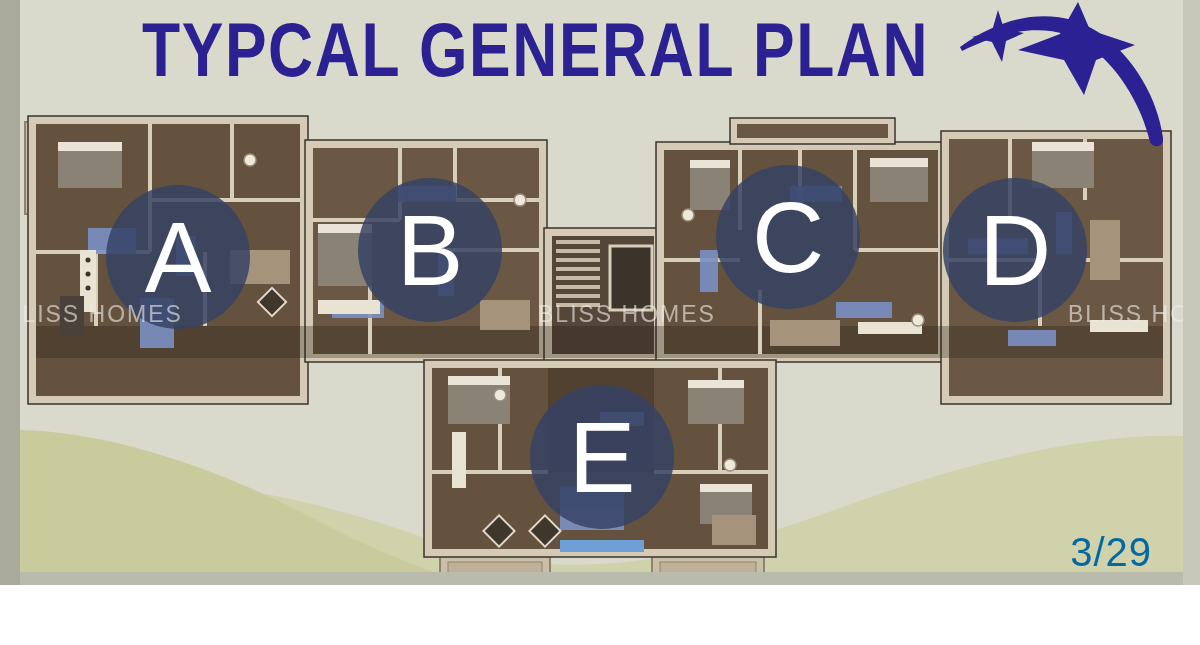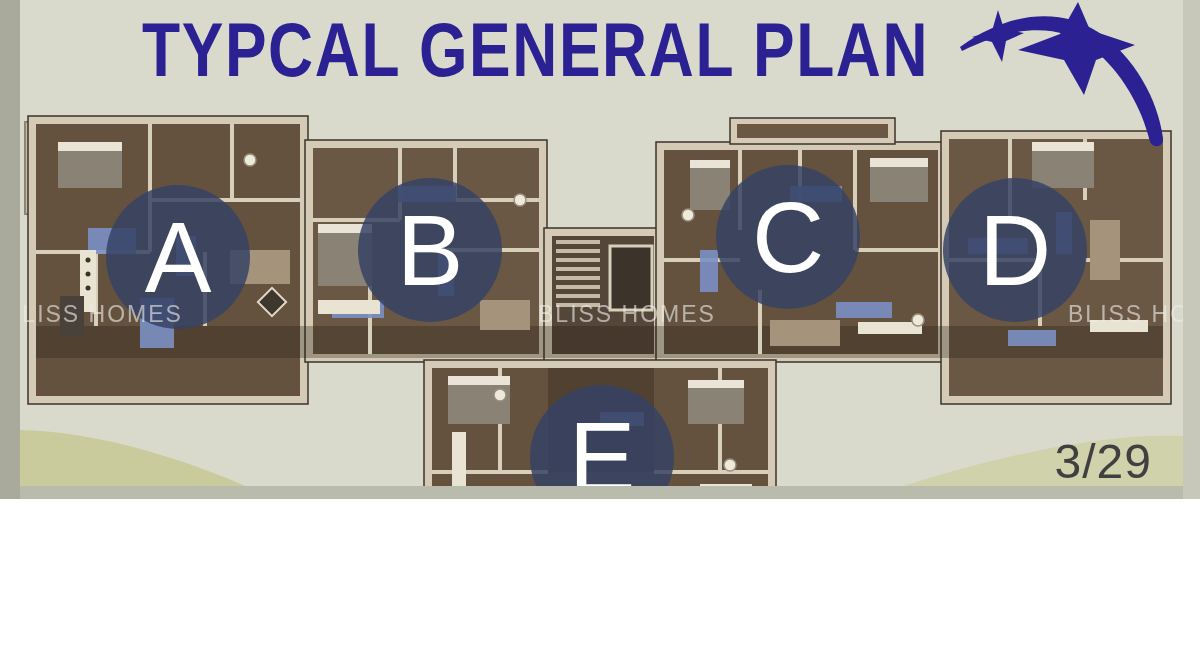--- a/index.html
+++ b/index.html
@@ -1,17 +1,17 @@
 <!DOCTYPE html>
 <html><head>
 <meta charset="utf-8">
 <style>
   html,body{margin:0;padding:0;}
   #canvas{
-    position:relative;width:1200px;height:499px;overflow:hidden;
+    position:relative;width:1200px;height:585px;overflow:hidden;
     background:#d9dacb;font-family:"Liberation Sans",sans-serif;
   }
   
   .strip{position:absolute;}
   #strip-left{left:0;top:0;width:20px;height:645px;background:#a9aa9c;z-index:40;}
   #strip-right{right:0;top:0;width:17px;height:645px;background:#c7c8ba;z-index:40;}
   #strip-bottom{left:20px;bottom:0;width:1163px;height:13px;background:#b9bbac;z-index:39;}
   
   #title{
     position:absolute;left:142px;top:6px;z-index:30;
@@ -31,21 +31,21 @@
     color:#ffffff;font-size:100px;font-weight:400;line-height:1;
   }
   
   .watermark{
     position:absolute;z-index:25;color:rgba(238,238,232,0.62);
     font-size:23px;letter-spacing:2px;white-space:nowrap;font-weight:400;
   }
   
   #page-indicator{
     position:absolute;right:48px;bottom:10px;z-index:41;
-    font-size:48px;color:#404040;letter-spacing:1px;
+    font-size:40px;color:#0369a1;letter-spacing:1px;
   }
 </style>
 </head>
 <body>
 
 <div id="canvas">
 
   <svg class="layer" id="wave-layer" viewBox="0 0 1200 645">
     <path fill="#d0d2ab" d="M20,645 L20,485 C160,468 300,492 430,540 C560,588 700,560 840,508 C960,464 1090,432 1183,436 L1183,645 Z"></path>
     <path fill="#c9cb9c" d="M20,645 L20,430 C110,432 220,468 320,522 C430,580 540,608 660,616 C820,626 1000,612 1183,585 L1183,645 Z"></path>

